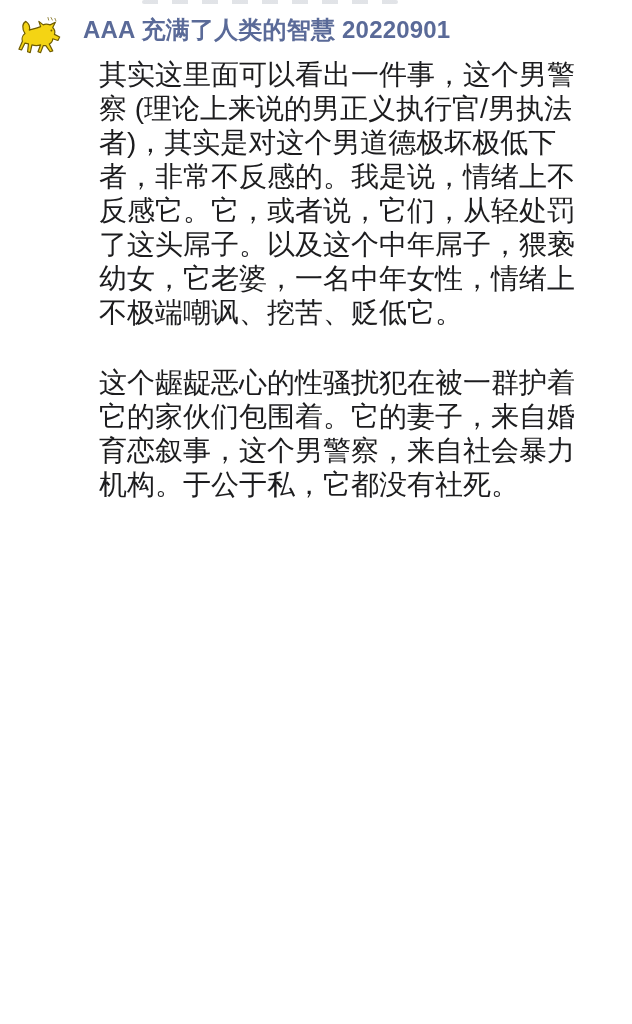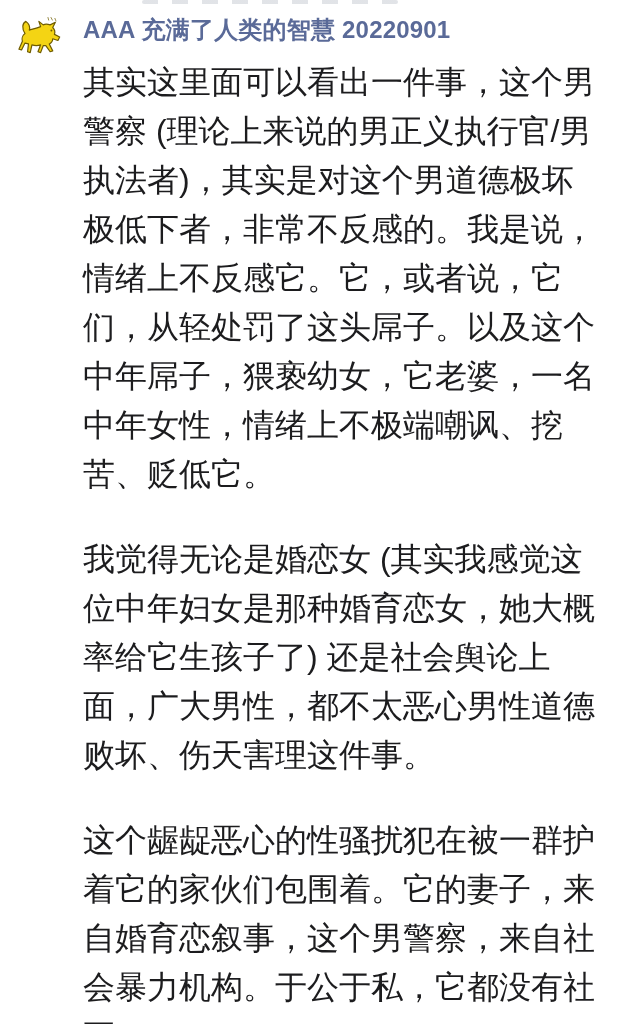--- a/index.html
+++ b/index.html
@@ -51,24 +51,24 @@
   .post-title {
     font-size: 24px;
     line-height: 32px;
     font-weight: 600;
     color: var(--title_color);
     margin: 0 0 12px 0;
     letter-spacing: 0.2px;
     cursor: pointer;
   }
   .para {
-    font-size: 32px;
-    line-height: 49px;
+    font-size: 28px;
+    line-height: 34px;
     color: var(--body_color);
-    margin: 0 0 36px 0;
+    margin: 0 0 36px 16px;
     word-break: break-word;
   }
   .para:last-child { margin-bottom: 0; }
 </style>
 </head>
 <body>
 
 <div class="post">
 
   <div class="cropped-line-artifact"></div>
@@ -95,17 +95,16 @@
         <circle cx="45.5" cy="16.5" r="1.1" style="fill:var(--cat_outline);"></circle>
         <path d="M45,1.5 l1.6,3 M49.5,2.5 l1.2,3 M41.5,1.5 l0.8,3" style="stroke:var(--cat_outline); stroke-width:1.1; fill:none; opacity:0.75; stroke-linecap:round;"></path>
       </svg>
     </span>
   </div>
 
   <div class="content">
     <h1 class="post-title">AAA 充满了人类的智慧 20220901</h1>
 
     <p class="para">其实这里面可以看出一件事，这个男警察 (理论上来说的男正义执行官/男执法者)，其实是对这个男道德极坏极低下者，非常不反感的。我是说，情绪上不反感它。它，或者说，它们，从轻处罚了这头屌子。以及这个中年屌子，猥亵幼女，它老婆，一名中年女性，情绪上不极端嘲讽、挖苦、贬低它。</p>
-    <p class="para">我觉得无论是婚恋女 (其实我感觉这位中年妇女是那种婚育恋女，她大概率给它生孩子了) 还是社会舆论上面，广大男性，都不太恶心男性道德败坏、伤天害理这件事。</p>
     <p class="para">这个龌龊恶心的性骚扰犯在被一群护着它的家伙们包围着。它的妻子，来自婚育恋叙事，这个男警察，来自社会暴力机构。于公于私，它都没有社死。</p>
   </div>
 
 </div>
 
 </body></html>

